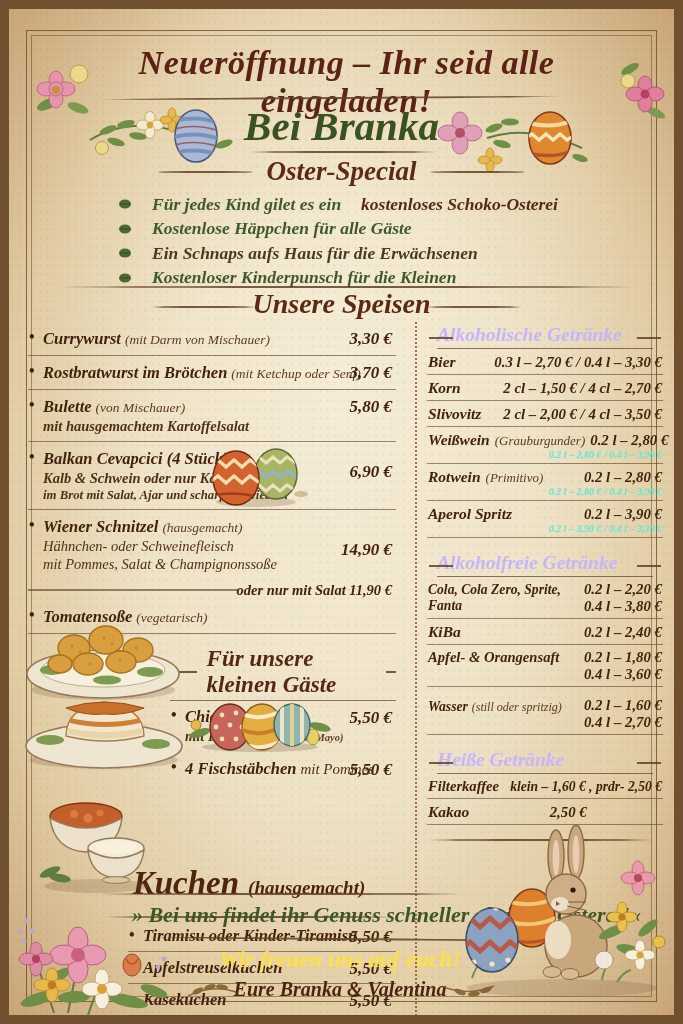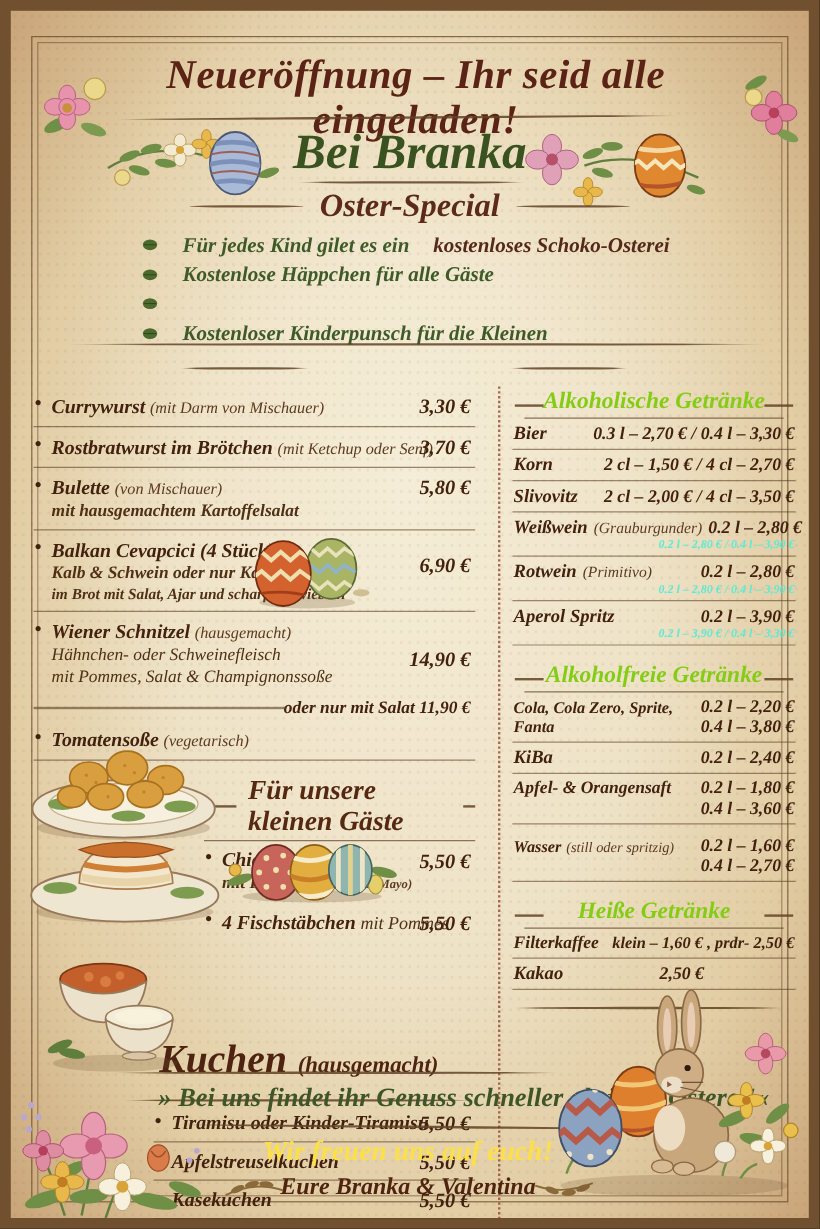--- a/index.html
+++ b/index.html
@@ -68,22 +68,22 @@
   .kids .item::before{top:5px;}
   .cakes{margin:84px 0 0 74px;}
   .cakes-head{display:flex;align-items:baseline;justify-content:center;gap:9px;
     border-bottom:none;padding-bottom:14px;}
   .cakes-title{font-size:33px;font-weight:bold;font-style:italic;color:#4e2410;}
   .cakes-sub{font-size:19px;font-weight:bold;font-style:italic;color:#4e2410;}
   .cakes-rule{width:295px;height:2px;margin:0 0 2px 0;border-radius:50%;
     background:linear-gradient(90deg,rgba(97,66,36,0),rgba(97,66,36,.85) 10%,rgba(97,66,36,.85) 90%,rgba(97,66,36,0));}
   .cakes .item{margin-left:26px;padding:6px 2px 5px 15px;}
   
-  .sect-head{position:relative;margin:2px 10px 0;padding-bottom:2px;text-align:center;
-    font-size:19.5px;font-weight:bold;font-style:italic;color:#84cc16;
+  .sect-head{position:relative;margin:2px 10px 0;padding-bottom:2px;
+    font-size:19.5px;font-weight:bold;font-style:italic;color:#c4b5fd;
     border-bottom:1.7px solid rgba(96,66,40,.72);}
   .sect-head::before,.sect-head::after{content:"";position:absolute;top:13px;width:24px;height:2px;background:rgba(97,66,36,.85);}
   .sect-head::before{left:-8px;} .sect-head::after{right:-8px;}
   .sect-gap{height:12px;}
   .drow{position:relative;padding:4px 1px 3px;border-bottom:1.5px solid rgba(96,66,40,.6);}
   .dline1{display:flex;align-items:baseline;gap:5px;}
   .dname{font-weight:bold;font-style:italic;font-size:15.5px;color:#42220e;white-space:nowrap;}
   .dname.sm{font-size:13.6px;white-space:normal;}
   .dnote{font-style:italic;font-size:13px;color:#5b3a1f;white-space:nowrap;}
   .dnote.tiny{font-size:12px;}
@@ -229,31 +229,33 @@
           <ellipse cx="7" cy="6" rx="6" ry="4.5" fill="#4c6a2e"></ellipse>
           <path d="M2 6 H12" stroke="#2e431a" stroke-width=".8"></path>
         </svg>
       <span>Kostenlose Häppchen für alle Gäste</span>
     </div>
     <div class="bullet-line">
       <svg width="14" height="12" viewBox="0 0 14 12">
           <ellipse cx="7" cy="6" rx="6" ry="4.5" fill="#4c6a2e"></ellipse>
           <path d="M2 6 H12" stroke="#2e431a" stroke-width=".8"></path>
         </svg>
+      <span style="color:#4c3a1c">Ein Schnaps aufs Haus für die Erwächsenen</span>
     </div>
     <div class="bullet-line">
       <svg width="14" height="12" viewBox="0 0 14 12">
           <ellipse cx="7" cy="6" rx="6" ry="4.5" fill="#4c6a2e"></ellipse>
           <path d="M2 6 H12" stroke="#2e431a" stroke-width=".8"></path>
         </svg>
       <span>Kostenloser Kinderpunsch für die Kleinen</span>
     </div>
   </div>
 
   <div class="swoosh speisen-rule-top"></div>
+  <div class="abs speisen">Unsere Speisen</div>
   <div class="swoosh speisen-flank-l"></div>
   <div class="swoosh speisen-flank-r"></div>
 
   <div class="columns">
     <div class="col-left">
 
       <div class="item">
         <span class="iname">Currywurst</span>
         <span class="inote">(mit Darm von Mischauer)</span>
         <span class="iprice">3,30 €</span>

